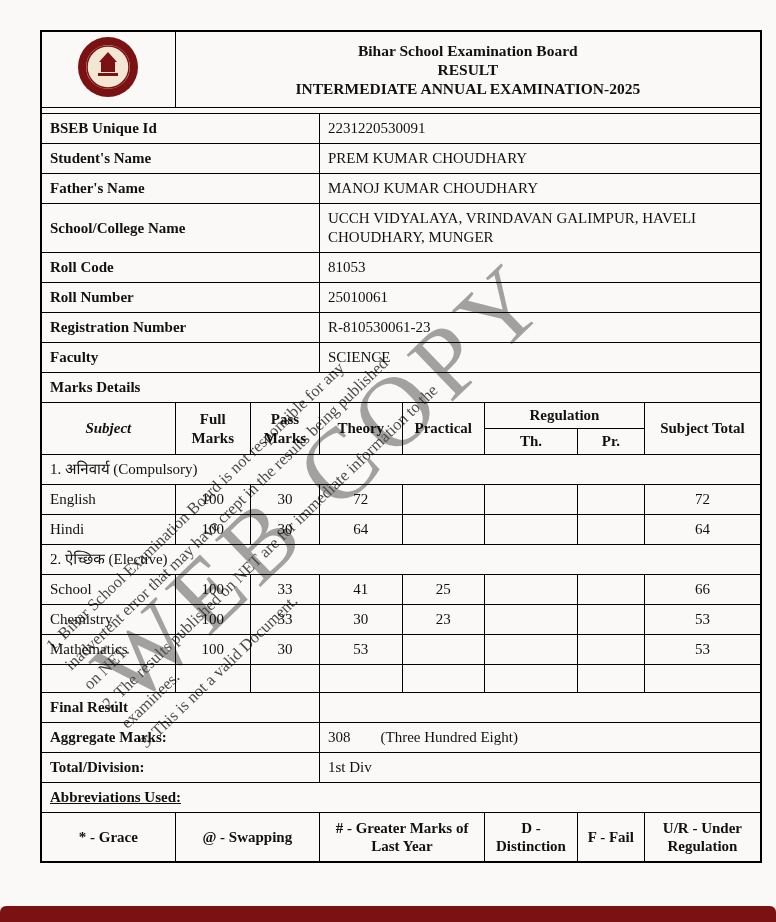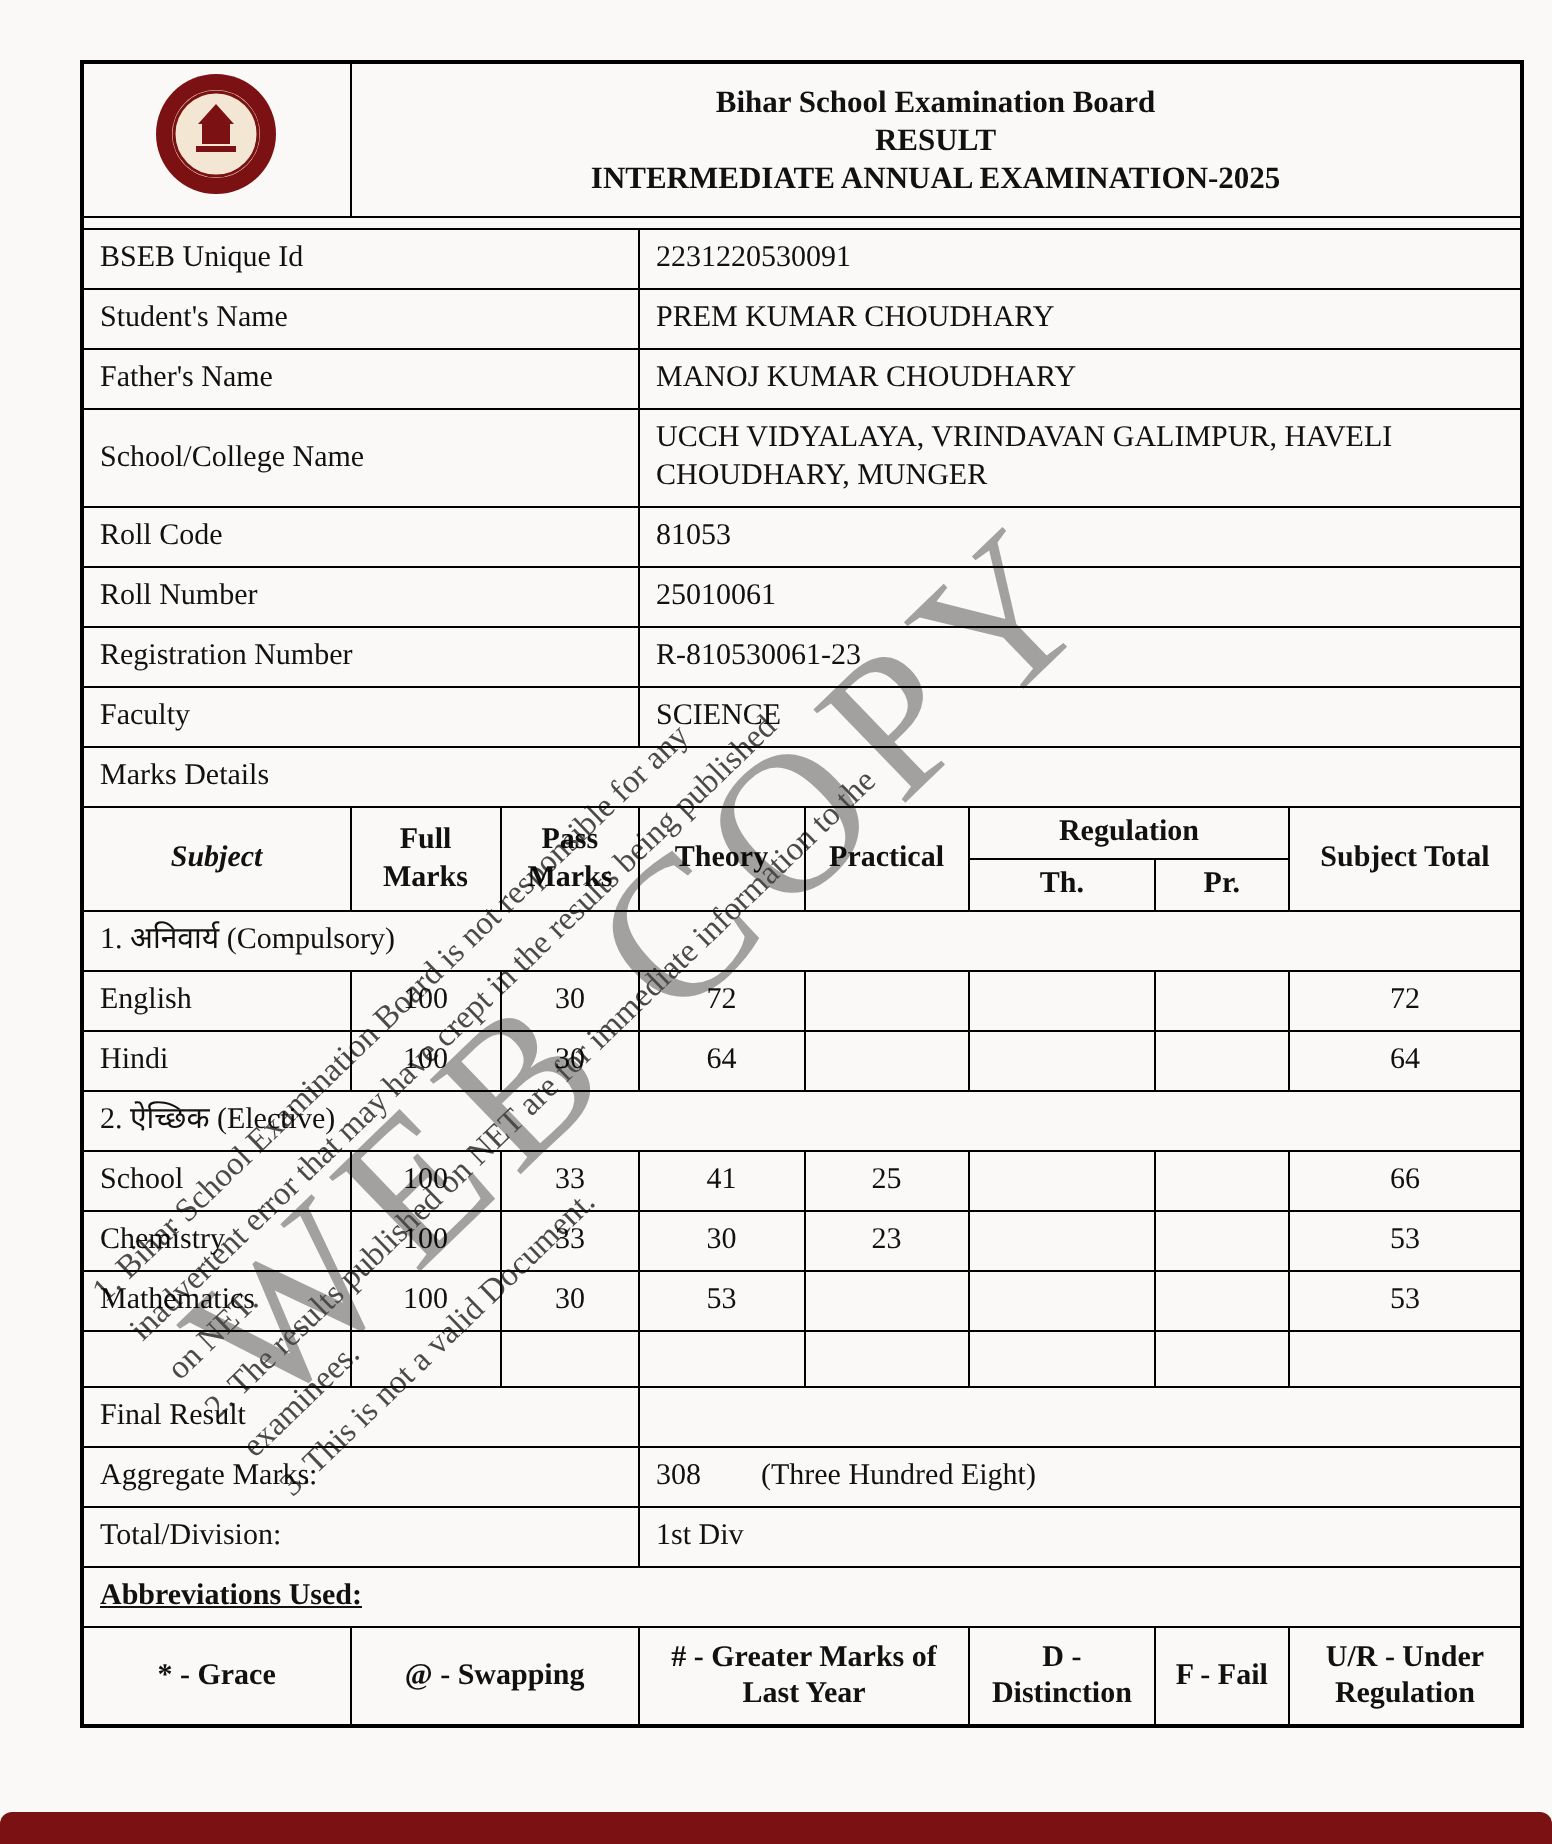--- a/index.html
+++ b/index.html
@@ -12,21 +12,21 @@
     position: relative;
     overflow: hidden;
   }
   .sheet { position: absolute; left: 40px; top: 30px; width: 722px; z-index: 1; }
   table { border-collapse: collapse; width: 100%; table-layout: fixed; border: 2px solid #000; }
   td, th { border: 1.6px solid #000; padding: 5px 8px; font-size: 15px; vertical-align: middle; text-align: left; line-height: 19px; }
   th { font-weight: bold; text-align: center; padding: 3px 4px; }
   th.hdr-left { text-align: center; padding-left: 4px; font-style: italic; }
   .title-cell { text-align: center; font-weight: bold; font-size: 15.5px; line-height: 19px; padding: 9px 4px; }
   .logo-cell { text-align: center; padding: 4px; }
-  .label { font-weight: normal; }
+  .label { font-weight: bold; }
   .num { text-align: center; }
   .section-row td { font-weight: normal; }
   .spacer td { border-top: 0; border-bottom: 0; height: 6px; padding: 0; }
   .empty-row td { height: 28px; }
   .abbr-title td { text-align: left; font-weight: bold; text-decoration: underline; }
   .abbr-row td { font-weight: bold; text-align: center; line-height: 18px; padding: 6px 4px; }
   .agg-gap { display: inline-block; width: 30px; }
 
   
   .watermark {

